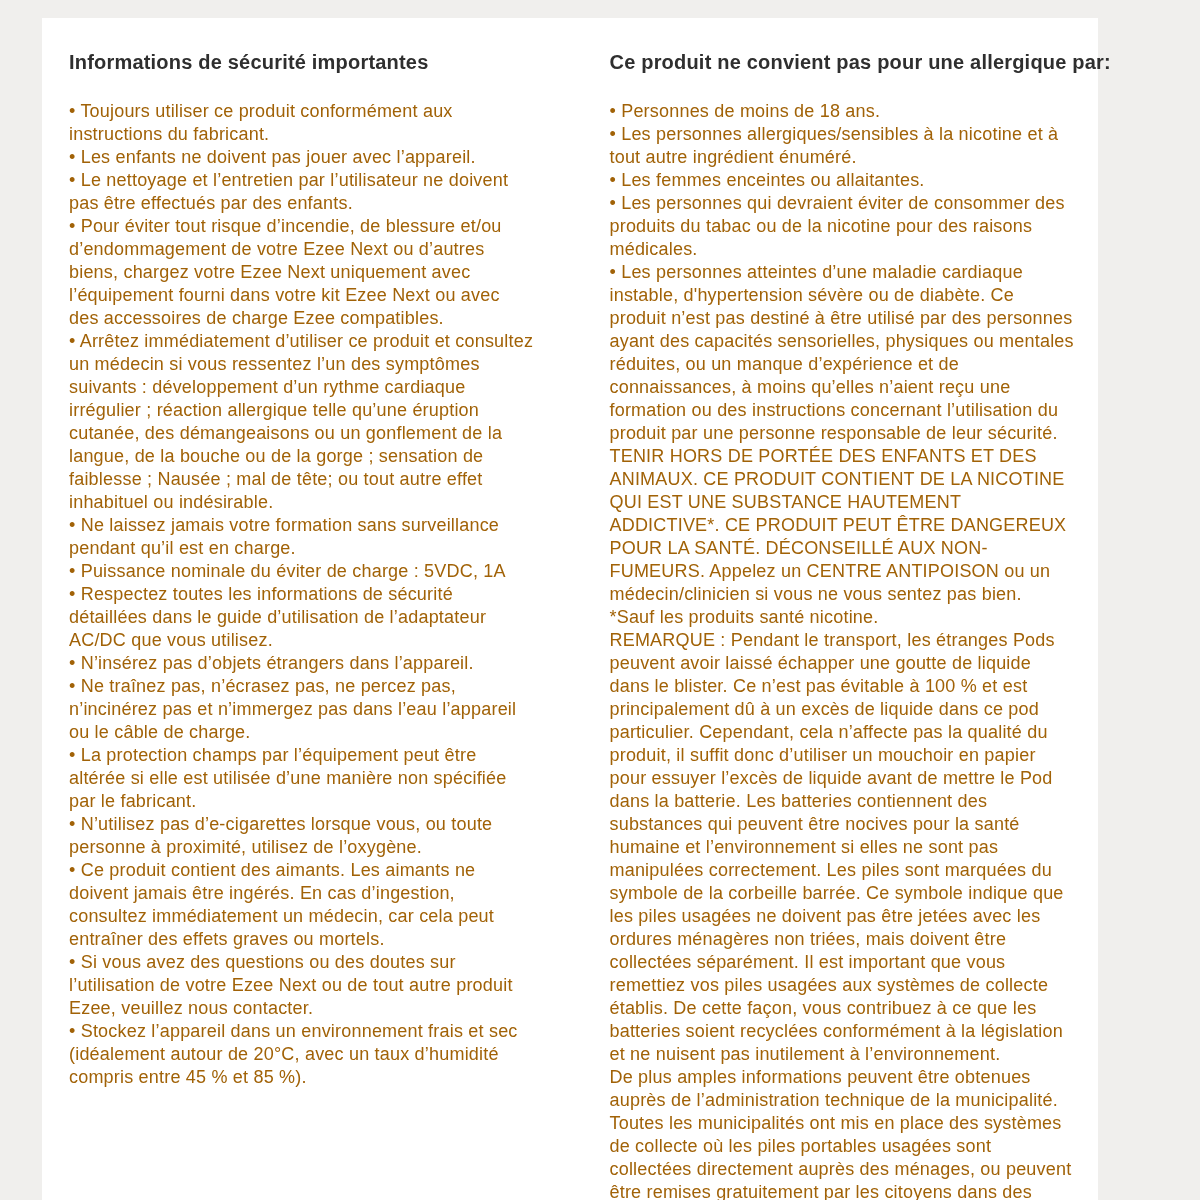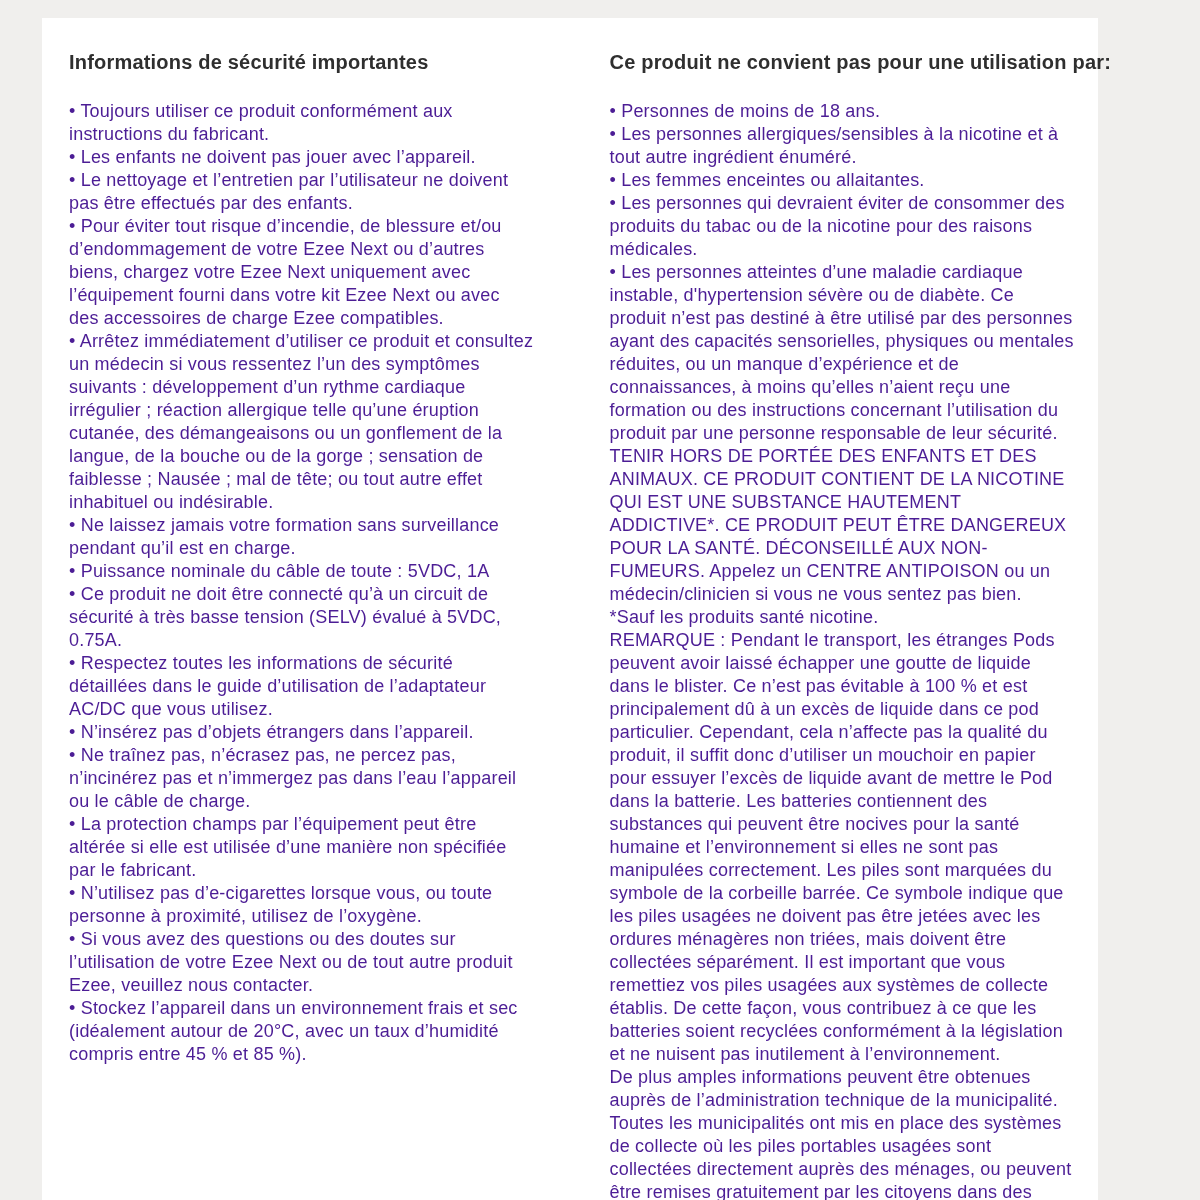--- a/index.html
+++ b/index.html
@@ -31,21 +31,21 @@
     line-height: 24px;
     font-weight: bold;
     color: #2f2f2f;
     letter-spacing: 0.2px;
     white-space: nowrap;
   }
   .para {
     margin: 0;
     font-size: 18px;
     line-height: 23px;
-    color: #4c1d95;
+    color: #a16207;
     letter-spacing: 0.2px;
     font-weight: 400;
   }
 </style>
 </head>
 <body>
 
 <div class="card">
 
   <div class="col">
@@ -57,44 +57,44 @@
         <p class="para">• Les enfants ne doivent pas jouer avec l’appareil.</p>
 
         <p class="para">• Le nettoyage et l’entretien par l’utilisateur ne doivent pas être effectués par des enfants.</p>
 
         <p class="para">• Pour éviter tout risque d’incendie, de blessure et/ou d’endommagement de votre Ezee Next ou d’autres biens, chargez votre Ezee Next uniquement avec l’équipement fourni dans votre kit Ezee Next ou avec des accessoires de charge Ezee compatibles.</p>
 
         <p class="para">• Arrêtez immédiatement d’utiliser ce produit et consultez un médecin si vous ressentez l’un des symptômes suivants : développement d’un rythme cardiaque irrégulier ; réaction allergique telle qu’une éruption cutanée, des démangeaisons ou un gonflement de la langue, de la bouche ou de la gorge ; sensation de faiblesse ; Nausée ; mal de tête; ou tout autre effet inhabituel ou indésirable.</p>
 
         <p class="para">• Ne laissez jamais votre formation sans surveillance pendant qu’il est en charge.</p>
 
-        <p class="para">• Puissance nominale du câble de toute : 5VDC, 1A</p>
+        <p class="para">• Puissance nominale du éviter de charge : 5VDC, 1A</p>
 
-        <p class="para">• Ce produit ne doit être connecté qu’à un circuit de sécurité à très basse tension (SELV) évalué à 5VDC, 0.75A.</p>
 
         <p class="para">• Respectez toutes les informations de sécurité détaillées dans le guide d’utilisation de l’adaptateur AC/DC que vous utilisez.</p>
 
         <p class="para">• N’insérez pas d’objets étrangers dans l’appareil.</p>
 
         <p class="para">• Ne traînez pas, n’écrasez pas, ne percez pas, n’incinérez pas et n’immergez pas dans l’eau l’appareil ou le câble de charge.</p>
 
         <p class="para">• La protection champs par l’équipement peut être altérée si elle est utilisée d’une manière non spécifiée par le fabricant.</p>
 
         <p class="para">• N’utilisez pas d’e-cigarettes lorsque vous, ou toute personne à proximité, utilisez de l’oxygène.</p>
 
+        <p class="para">• Ce produit contient des aimants. Les aimants ne doivent jamais être ingérés. En cas d’ingestion, consultez immédiatement un médecin, car cela peut entraîner des effets graves ou mortels.</p>
 
 
         <p class="para">• Si vous avez des questions ou des doutes sur l’utilisation de votre Ezee Next ou de tout autre produit Ezee, veuillez nous contacter.</p>
 
         <p class="para">• Stockez l’appareil dans un environnement frais et sec (idéalement autour de 20°C, avec un taux d’humidité compris entre 45 % et 85 %).</p>
       </div>
   </div>
 
   <div class="col">
-    <h1>Ce produit ne convient pas pour une utilisation par:</h1>
+    <h1>Ce produit ne convient pas pour une allergique par:</h1>
     <div>
 
         <p class="para">• Personnes de moins de 18 ans.</p>
 
         <p class="para">• Les personnes allergiques/sensibles à la nicotine et à tout autre ingrédient énuméré.</p>
 
         <p class="para">• Les femmes enceintes ou allaitantes.</p>
 
         <p class="para">• Les personnes qui devraient éviter de consommer des produits du tabac ou de la nicotine pour des raisons médicales.</p>
 

